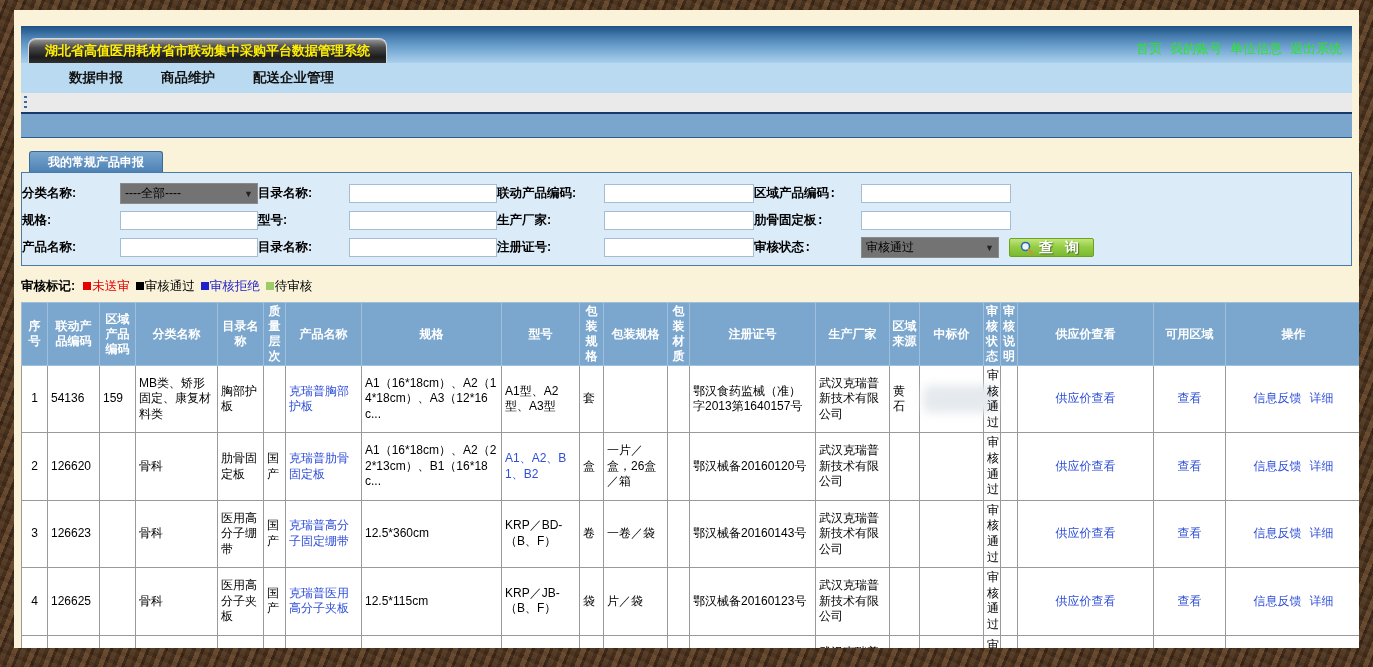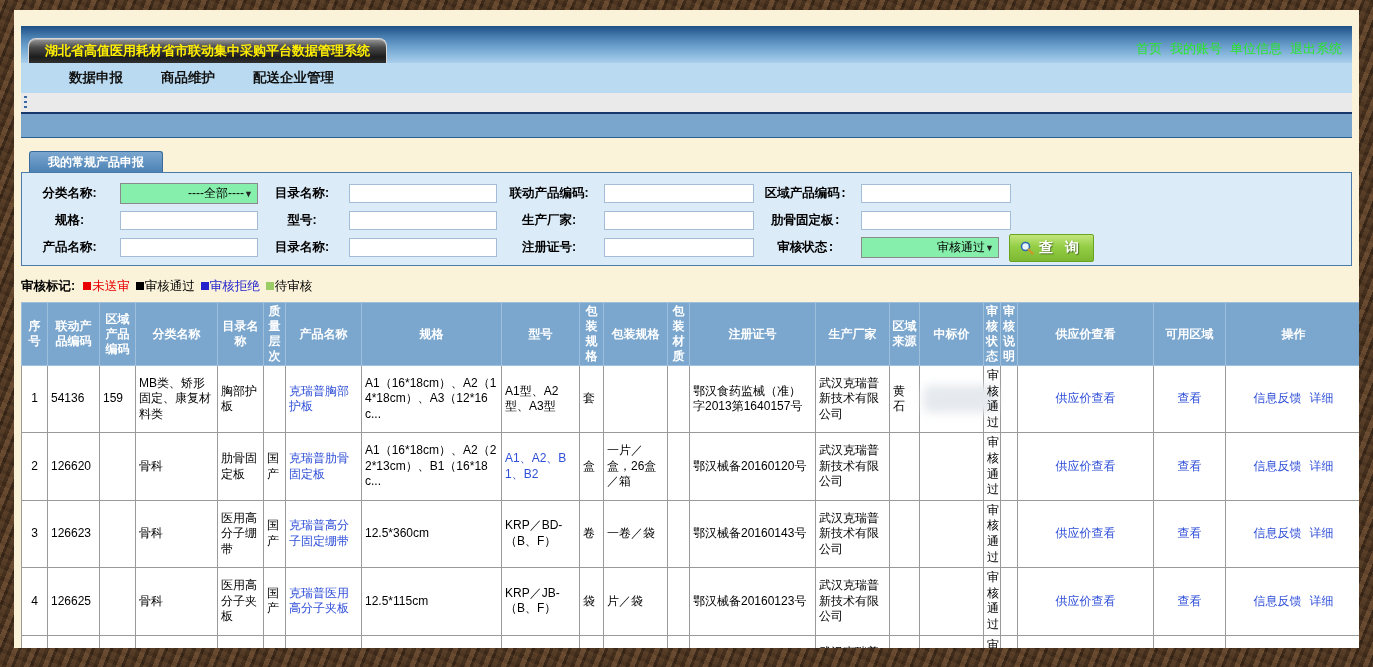--- a/index.html
+++ b/index.html
@@ -48,33 +48,33 @@
   .module { margin-top:13px; }
   .panel-tab {
     display:inline-flex; align-items:center; height:21px; padding:0 18px;
     background:linear-gradient(180deg,#7aa6cf,#4d82b4);
     border:1px solid #3a6a9a; border-bottom:none;
     color:#fff; font-weight:bold; font-size:12px;
     border-radius:3px 3px 0 0; margin-left:8px;
   }
   .form-box { background:#dcebf8; border:1px solid #4a7aa8; padding:7px 0 4px 0; }
   .form-row { display:flex; align-items:center; height:27px; }
-  .f-label { font-size:12.5px; font-weight:bold; color:#000; text-align:center; white-space:nowrap; }
+  .f-label { font-size:12.5px; font-weight:bold; color:#000; text-align:left; white-space:nowrap; }
   .lw0{width:95px;} .lw1{width:88px;} .lw2{width:104px;} .lw3{width:104px;font-family:Liberation Mono, monospace;}
   .f-field { margin-left:3px; }
   .f-input { width:138px; height:19px; background:#fff; border:1px solid #a3bdd7; }
   .w1{width:148px;} .w2{width:150px;} .w3{width:150px;}
   .f-select {
-    width:138px; height:21px; background:#86efac; border:1px solid #8a8a8a;
-    display:flex; align-items:center; justify-content:flex-end;
+    width:138px; height:21px; background:#737373; border:1px solid #8a8a8a;
+    display:flex; align-items:center; justify-content:space-between;
     font-size:12px; padding:0 4px; cursor:pointer;
   }
   .f-select .caret { font-size:9px; color:#222; }
   .search-btn {
-    margin-left:10px; height:28px; padding:0 10px;
+    margin-left:10px; height:19px; padding:0 10px;
     display:inline-flex; align-items:center; gap:5px;
     background:linear-gradient(180deg,#c2e57d 0%,#94ce45 45%,#7db832 100%);
     border:1px solid #69a41f; border-radius:2px; cursor:pointer;
     color:#fff; font-size:14px; font-weight:bold; letter-spacing:4px;
     text-shadow:1px 1px 1px rgba(60,90,30,.8);
   }
   .time-row { display:flex; align-items:center; height:22px; margin-top:2px; padding-left:8px;
               font-size:12.5px; }
   .time-row .tl { font-weight:bold; color:#000; margin-right:4px; }
   .time-red { color:#e20000; }

